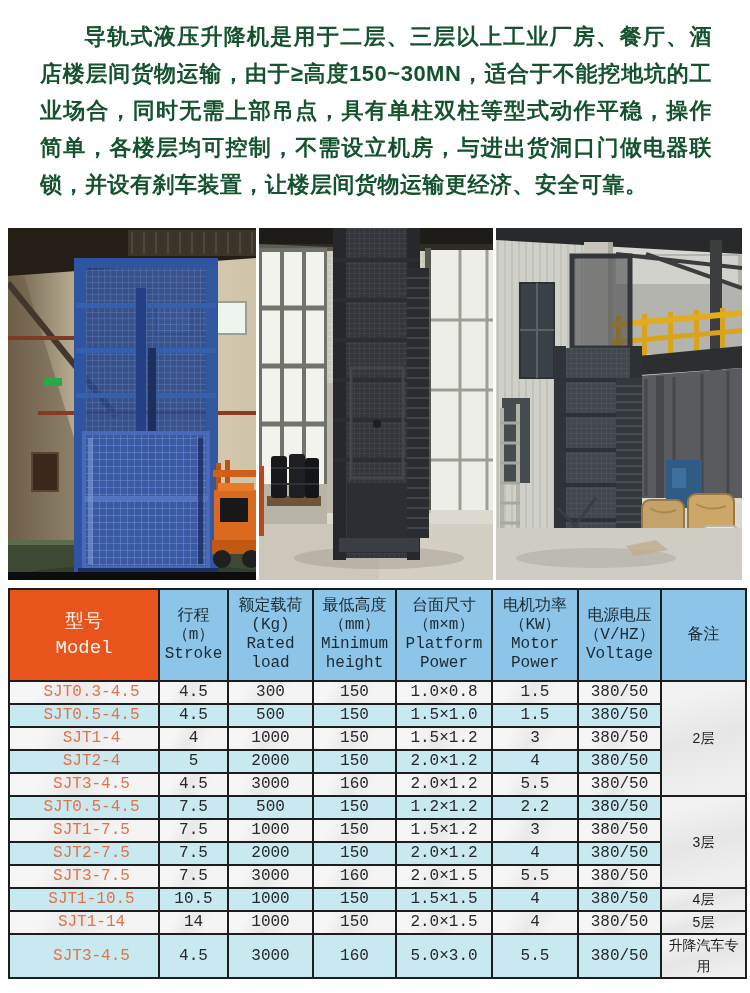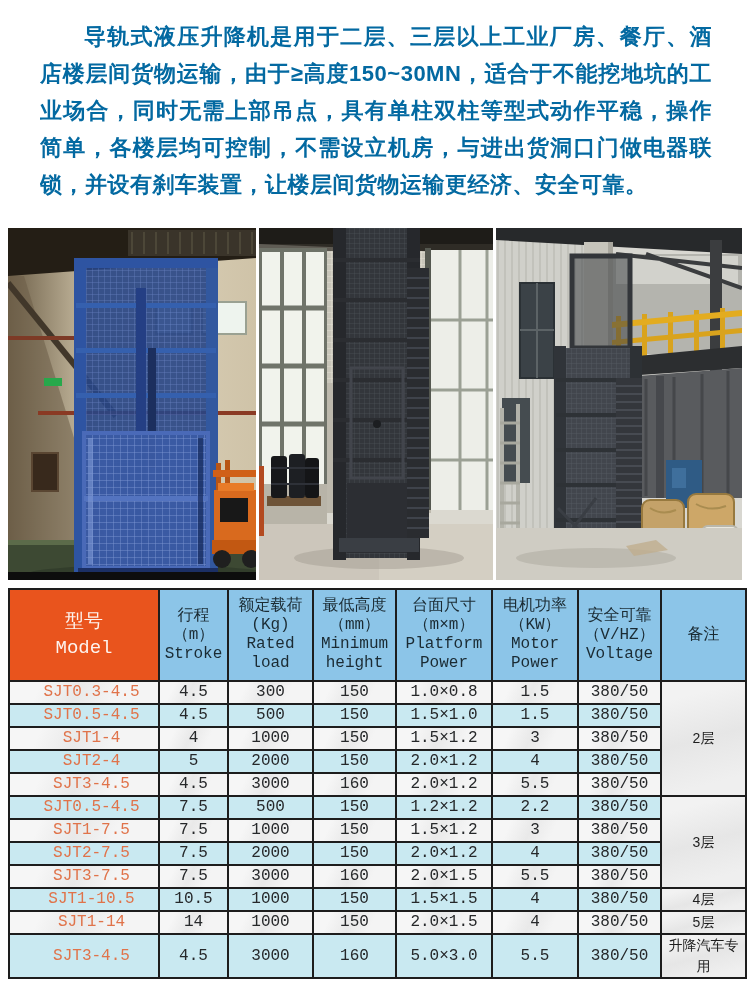--- a/index.html
+++ b/index.html
@@ -6,21 +6,21 @@
   html,body { width:750px; background:#ffffff; }
   body { height:993px; overflow:hidden; font-family:"Liberation Sans","DejaVu Sans",sans-serif; }
 
   
   .intro {
     margin:18px 38px 12px 40px;
     height:187px; overflow:hidden;
     font-weight:bold;
     font-size:22px; line-height:37px;
     letter-spacing:0.5px;
-    color:#0369a1;
+    color:#14532d;
     text-indent:2em;
     text-align:justify;
   }
 
   
   .photos { display:flex; gap:3px; margin:23px 8px 0 8px; }
   .photo { height:352px; overflow:hidden; background:#d8d5cc; }
   .photo svg { display:block; }
   .photo.p1 { width:248px; }
   .photo.p2 { width:234px; }
@@ -298,21 +298,21 @@
 Minimum
 height</th>
         <th>台面尺寸
 （m×m）
 Platform
 Power</th>
         <th>电机功率
 （KW）
 Motor
 Power</th>
-        <th>安全可靠
+        <th>电源电压
 （V/HZ）
 Voltage</th>
         <th>备注</th>
       </tr>
     </thead>
     <tbody>
         <tr class="row-white">
           <td class="model">SJT0.3-4.5</td>
           <td>4.5</td>
           <td>300</td>

